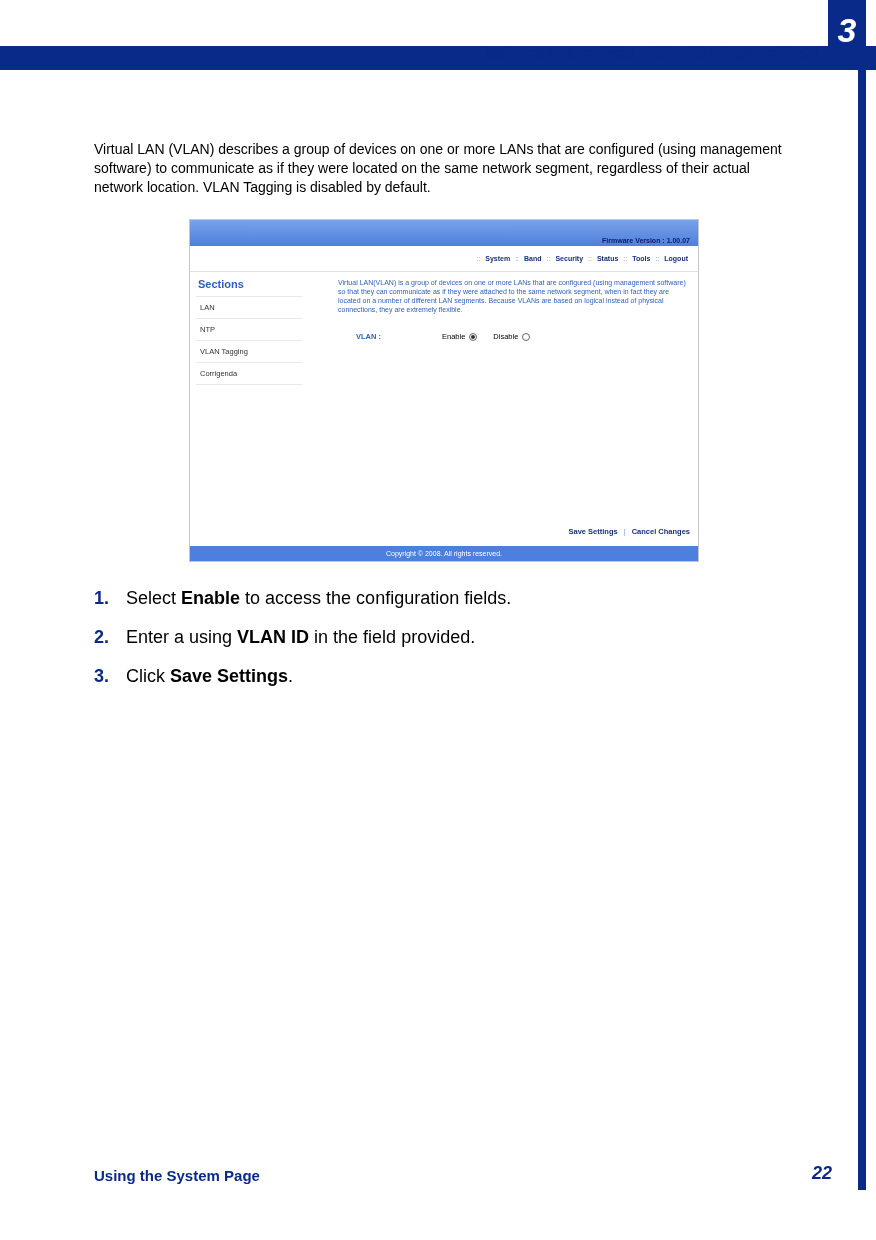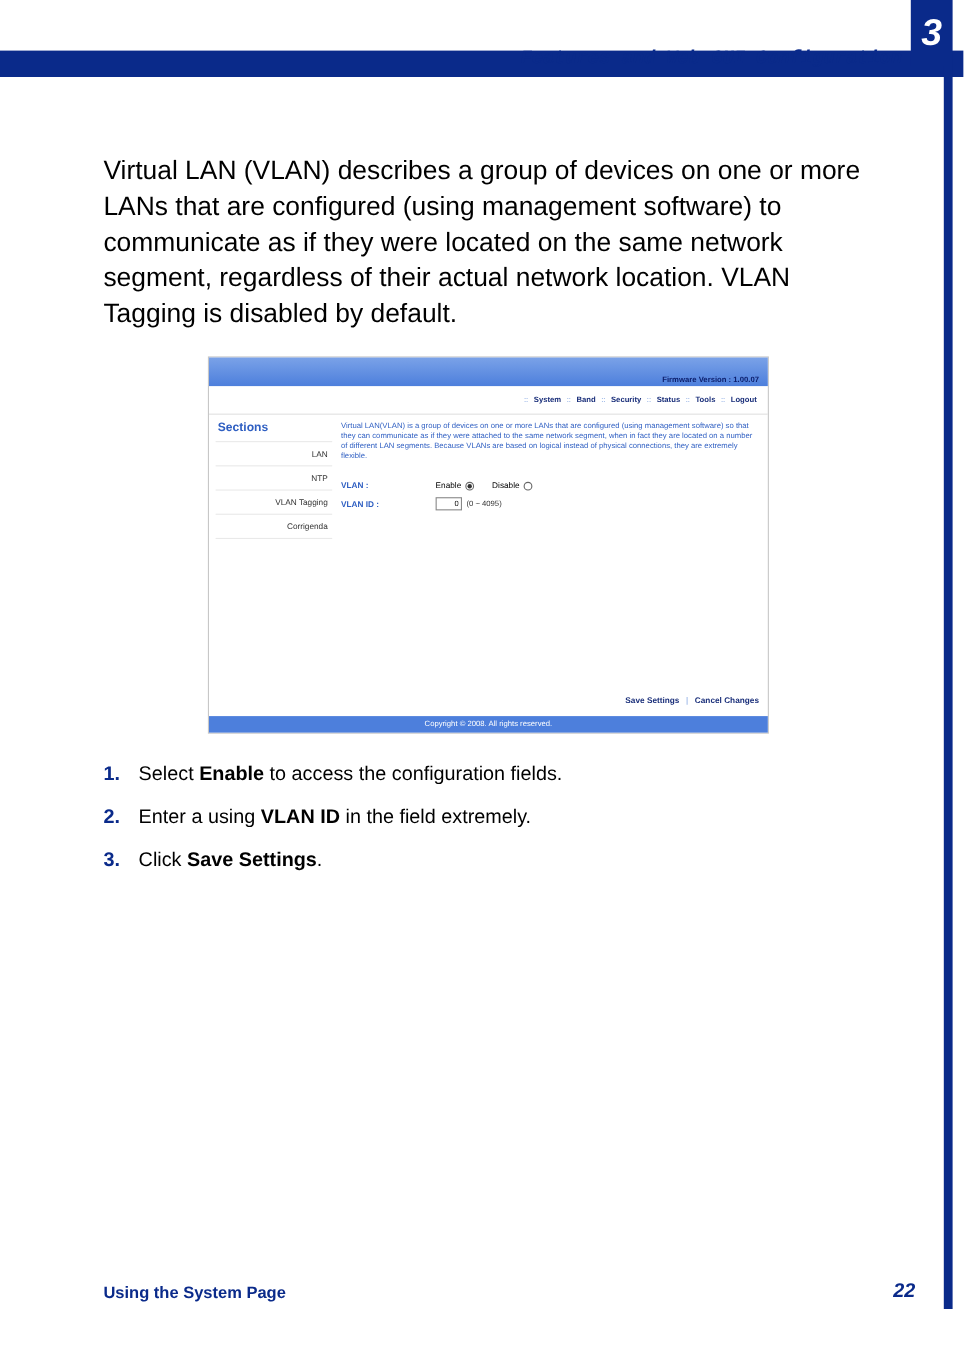--- a/index.html
+++ b/index.html
@@ -8,39 +8,39 @@
   
   .topbar { position: absolute; left: 0; right: 0; top: 46px; height: 24px; background: #0a2a8a; }
   .chapter-tab { position: absolute; right: 10px; top: 0; width: 38px; height: 60px; background: #0a2a8a; color: #fff; font-size: 34px; font-style: italic; font-weight: bold; display: flex; align-items: center; justify-content: center; }
   .chapter-title { position: absolute; right: 56px; top: 44px; color: #0a2a8a; font-weight: bold; font-style: italic; font-size: 17px; font-family: Liberation Mono, monospace; }
   .right-rule { position: absolute; right: 10px; top: 60px; bottom: 50px; width: 8px; background: #0a2a8a; }
   .footer-left { position: absolute; left: 94px; bottom: 56px; color: #0a2a8a; font-weight: bold; font-size: 15px; }
   .footer-right { position: absolute; right: 44px; bottom: 56px; color: #0a2a8a; font-weight: bold; font-style: italic; font-size: 18px; }
 
   .content { position: absolute; left: 94px; top: 140px; width: 700px; }
   .sec-head { color: #0a2a8a; font-weight: bold; font-size: 20px; margin-left: 22px; margin-bottom: 14px; }
-  .para { font-size: 24px; line-height: 1.35; color: #000; margin-bottom: 22px; }
+  .para { font-size: 14px; line-height: 1.35; color: #000; margin-bottom: 22px; }
 
   
   .shot { margin: 0 auto 24px auto; width: 510px; border: 1px solid #c7c7c7; font-family: Verdana, Arial, sans-serif; }
   .shot-top { height: 26px; background: linear-gradient(#7aa2e8,#4d7fdc); display: flex; justify-content: flex-end; align-items: flex-end; padding: 0 8px 2px 0; }
   .fw { color: #0b1d6a; font-weight: bold; font-size: 7px; }
   .shot-body { display: flex; flex-direction: column; min-height: 300px; }
   .shot-nav { height: 26px; border-bottom: 1px solid #e0e0e0; display: flex; justify-content: flex-end; align-items: center; gap: 2px; padding-right: 10px; }
   .shot-nav .sep { color: #608cd8; font-size: 7px; margin: 0 3px; }
   .shot-nav .nav-item { color: #1a2f7a; font-size: 7px; font-weight: bold; }
-  .shot-main { display: flex; flex: 1; }
+  .shot-main { display: flex; flex: 1; gap: 28px; }
   .shot-side { width: 112px; padding: 6px 0 0 6px; }
   .side-hdr { color: #2f5fc2; font-weight: bold; font-size: 11px; margin-bottom: 6px; padding-left: 2px; }
-  .side-item { font-size: 7.5px; color: #333; padding: 6px 4px; border-bottom: 1px solid #e9e9e9; text-align: right; }
+  .side-item { font-size: 7.5px; color: #333; padding: 6px 4px; border-bottom: 1px solid #e9e9e9; }
   .side-item.first { border-top: 1px solid #e9e9e9; }
   .shot-pane { flex: 1; padding: 6px 8px 0 8px; display: flex; flex-direction: column; }
   .desc { color: #2f5fc2; font-size: 7px; line-height: 1.3; margin-bottom: 18px; }
   .fr { display: flex; align-items: center; font-size: 7.5px; margin-bottom: 6px; }
-  .fr .lbl { width: 86px; color: #2f5fc2; font-weight: bold; }
+  .fr .lbl { width: 86px; color: #2f5fc2; font-weight: bold; margin-left: 18px; }
   .fr .val { color: #000; display: flex; align-items: center; gap: 4px; }
   .radio { width: 8px; height: 8px; border: 1px solid #666; border-radius: 50%; display: inline-flex; align-items: center; justify-content: center; }
   .radio.sel::after { content: ""; width: 4px; height: 4px; background: #333; border-radius: 50%; }
   .numbox { width: 24px; height: 12px; border: 1px solid #888; font-size: 7px; text-align: right; padding-right: 2px; background: #fff; }
   .range { font-size: 7px; color: #333; }
   .shot-actions { margin-top: auto; padding: 10px 0; display: flex; justify-content: flex-end; align-items: center; gap: 6px; font-size: 7.5px; color: #1a2f7a; font-weight: bold; }
   .pipe { color: #7ca0e0; font-weight: normal; }
   .shot-foot { background: #4d7fdc; color: #fff; font-size: 7px; text-align: center; padding: 4px 0; }
 
   .steps { margin-top: 10px; }
@@ -92,47 +92,40 @@
           <div class="fr">
             <span class="lbl">VLAN :</span>
             <span class="val">
               <span>Enable</span>
               <span class="radio sel"></span>
               <span style="width:8px"></span>
               <span>Disable</span>
               <span class="radio"></span>
             </span>
           </div>
-          <div class="fr">
-            <span class="lbl">VLAN ID :</span>
-            <span class="val">
-              <input class="numbox" value="0" style="">
-              <span class="range">(0 ~ 4095)</span>
-            </span>
-          </div>
           <div class="shot-actions">
             <span>Save Settings</span>
             <span class="pipe">|</span>
             <span>Cancel Changes</span>
           </div>
         </div>
       </div>
     </div>
     <div class="shot-foot">Copyright © 2008.  All rights reserved.</div>
   </div>
 
 
   <div class="steps">
     <div class="step">
       <span class="num">1.</span>
       <span class="txt"><span>Select </span><span class="b">Enable</span><span> to access the configuration fields.</span></span>
     </div>
     <div class="step">
       <span class="num">2.</span>
-      <span class="txt"><span>Enter a using </span><span class="b">VLAN ID</span><span> in the field extremely.</span></span>
+      <span class="txt"><span>Enter a using </span><span class="b">VLAN ID</span><span> in the field provided.</span></span>
     </div>
     <div class="step">
       <span class="num">3.</span>
       <span class="txt"><span>Click </span><span class="b">Save Settings</span><span>.</span></span>
     </div>
   </div>
 </div>
 
 <div class="footer-left">Using the System Page</div>
 <div class="footer-right">22</div>

